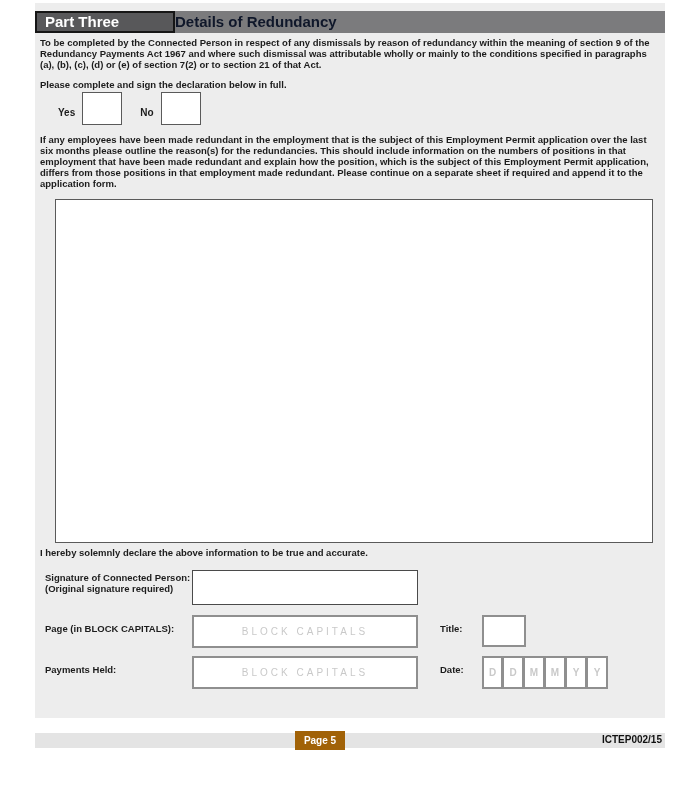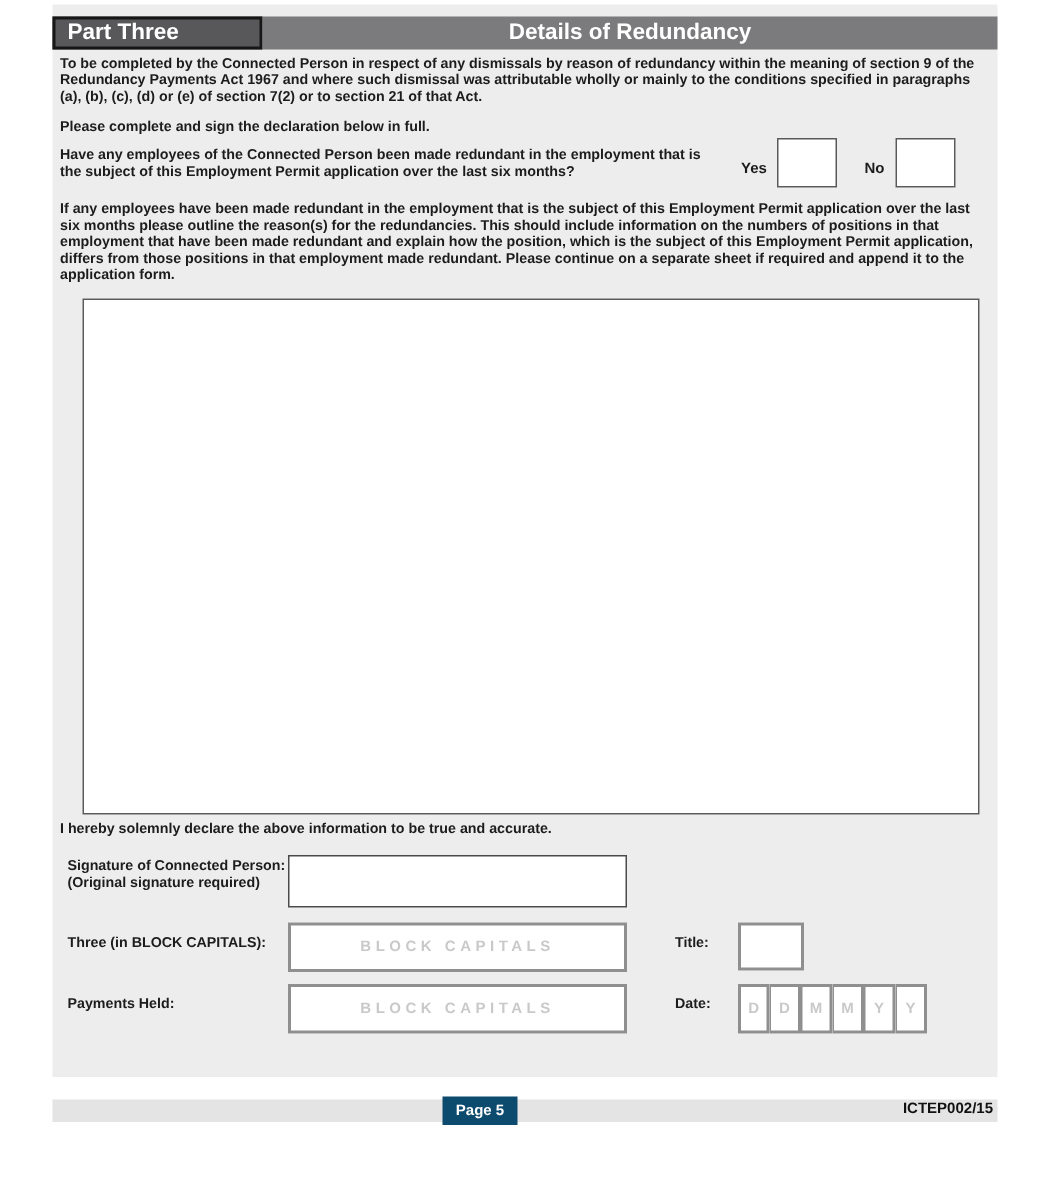--- a/index.html
+++ b/index.html
@@ -5,22 +5,22 @@
   * { margin:0; padding:0; box-sizing:border-box; }
   html,body { width:700px; height:800px; }
   body { font-family:"Liberation Sans", sans-serif; background:#ffffff; }
   .page { position:relative; width:700px; height:800px; background:#ffffff; overflow:hidden; }
   .content { position:absolute; left:35px; top:3px; width:630px; height:715px; background:#ededed; }
 
   
   .hdr { display:flex; margin-top:8px; height:22px; }
   .hdr-part { width:140px; background:#58585a; border:2px solid #161616; color:#ffffff;
               font-weight:bold; font-size:15px; line-height:18px; padding-left:8px; }
-  .hdr-title { flex:1; background:#7b7b7d; color:#ffffff; font-weight:bold; font-size:15px;
-               line-height:22px; text-align:center; }
+  .hdr-title { flex:1; background:#7b7b7d; color:#0f172a; font-weight:bold; font-size:15px;
+               line-height:22px; text-align:left; }
 
   .txt { font-size:9.5px; font-weight:bold; color:#1c1c1c; line-height:11px; }
   .intro { margin:4px 4px 0 5px; }
   .instruction { margin:9px 4px 0 5px; }
 
   .q-row { display:flex; margin:8px 4px 0 5px; align-items:flex-start; }
   .q-text { width:436px; }
   .yn { display:flex; align-items:center; margin-top:2px; }
   .yn-label { font-size:10px; font-weight:bold; color:#1c1c1c; margin:0 7px 0 18px; }
   .yn-box { width:40px; height:33px; background:#ffffff; border:1px solid #5a5a5a; margin-top:-8px; }
@@ -32,52 +32,51 @@
   .declaration { margin:4px 4px 0 5px; }
 
   .form-row { display:flex; margin:0 0 0 10px; align-items:flex-start; }
   .row-sig { margin-top:12px; }
   .row-name { margin-top:10px; }
   .row-pos { margin-top:8px; }
   .lbl-col { width:147px; padding-top:2px; }
   .sig-box { width:226px; height:35px; background:#ffffff; border:1px solid #4a4a4a; }
   .cap-box { width:226px; height:33px; background:#ffffff; border:2px solid #8f8f8f;
              display:flex; align-items:center; justify-content:center; }
-  .cap-placeholder { font-size:10px; font-weight:bold; letter-spacing:3px; color:#c9c9c9; }
-  .right-lbl { width:42px; margin-left:32px; padding-top:8px; }
+  .cap-placeholder { font-size:10px; font-weight:normal; letter-spacing:3px; color:#c9c9c9; }
+  .right-lbl { width:42px; margin-left:22px; padding-top:8px; }
   .title-box { width:44px; height:32px; background:#ffffff; border:2px solid #8f8f8f; }
   .date-cells { display:flex; }
   .date-cell { width:21px; height:33px; background:#ffffff; border:2px solid #8f8f8f; border-left-width:1px;
                display:flex; align-items:center; justify-content:center;
                font-size:10px; font-weight:bold; color:#c9c9c9; }
   .date-cell:first-child { border-left-width:2px; }
 
   
   .footer-bar { position:absolute; left:35px; top:733px; width:630px; height:15px; background:#e4e4e4; }
-  .page-badge { position:absolute; left:260px; top:-2px; width:50px; height:19px; background:#0c4a6e;
+  .page-badge { position:absolute; left:260px; top:-2px; width:50px; height:19px; background:#a16207;
                 color:#ffffff; font-size:10px; font-weight:bold; text-align:center; line-height:19px; }
   .form-code { position:absolute; right:3px; top:1px; font-size:10px; font-weight:bold; color:#111111;margin-left:20px; }
 </style>
 </head>
 <body>
 
 <div class="page">
   <div class="content">
 
     <div class="hdr">
       <div class="hdr-part">Part Three</div>
       <div class="hdr-title">Details of Redundancy</div>
     </div>
 
     <div class="txt intro">To be completed by the Connected Person in respect of any dismissals by reason of redundancy within the meaning of section 9 of the Redundancy Payments Act 1967 and where such dismissal was attributable wholly or mainly to the conditions specified in paragraphs (a), (b), (c), (d) or (e) of section 7(2) or to section 21 of that Act.</div>
 
     <div class="txt instruction">Please complete and sign the declaration below in full.</div>
 
     <div class="q-row">
-      <div class="txt q-text">Have any employees of the Connected Person been made redundant in the employment that is the subject of this Employment Permit application over the last six months?</div>
       <div class="yn">
         <span class="yn-label">Yes</span>
         <div class="yn-box"></div>
       </div>
       <div class="yn">
         <span class="yn-label">No</span>
         <div class="yn-box"></div>
       </div>
     </div>
 
@@ -90,21 +89,21 @@
     <div class="form-row row-sig">
       <div class="lbl-col">
         <div class="txt">Signature of Connected Person:</div>
         <div class="txt">(Original signature required)</div>
       </div>
       <div class="sig-box"></div>
     </div>
 
     <div class="form-row row-name">
       <div class="lbl-col" style="padding-top:8px;">
-        <div class="txt">Three (in BLOCK CAPITALS):</div>
+        <div class="txt">Page (in BLOCK CAPITALS):</div>
       </div>
       <div class="cap-box">
         <span class="cap-placeholder">BLOCK CAPITALS</span>
       </div>
       <div class="txt right-lbl">Title:</div>
       <div class="title-box"></div>
     </div>
 
     <div class="form-row row-pos">
       <div class="lbl-col" style="padding-top:8px;">

